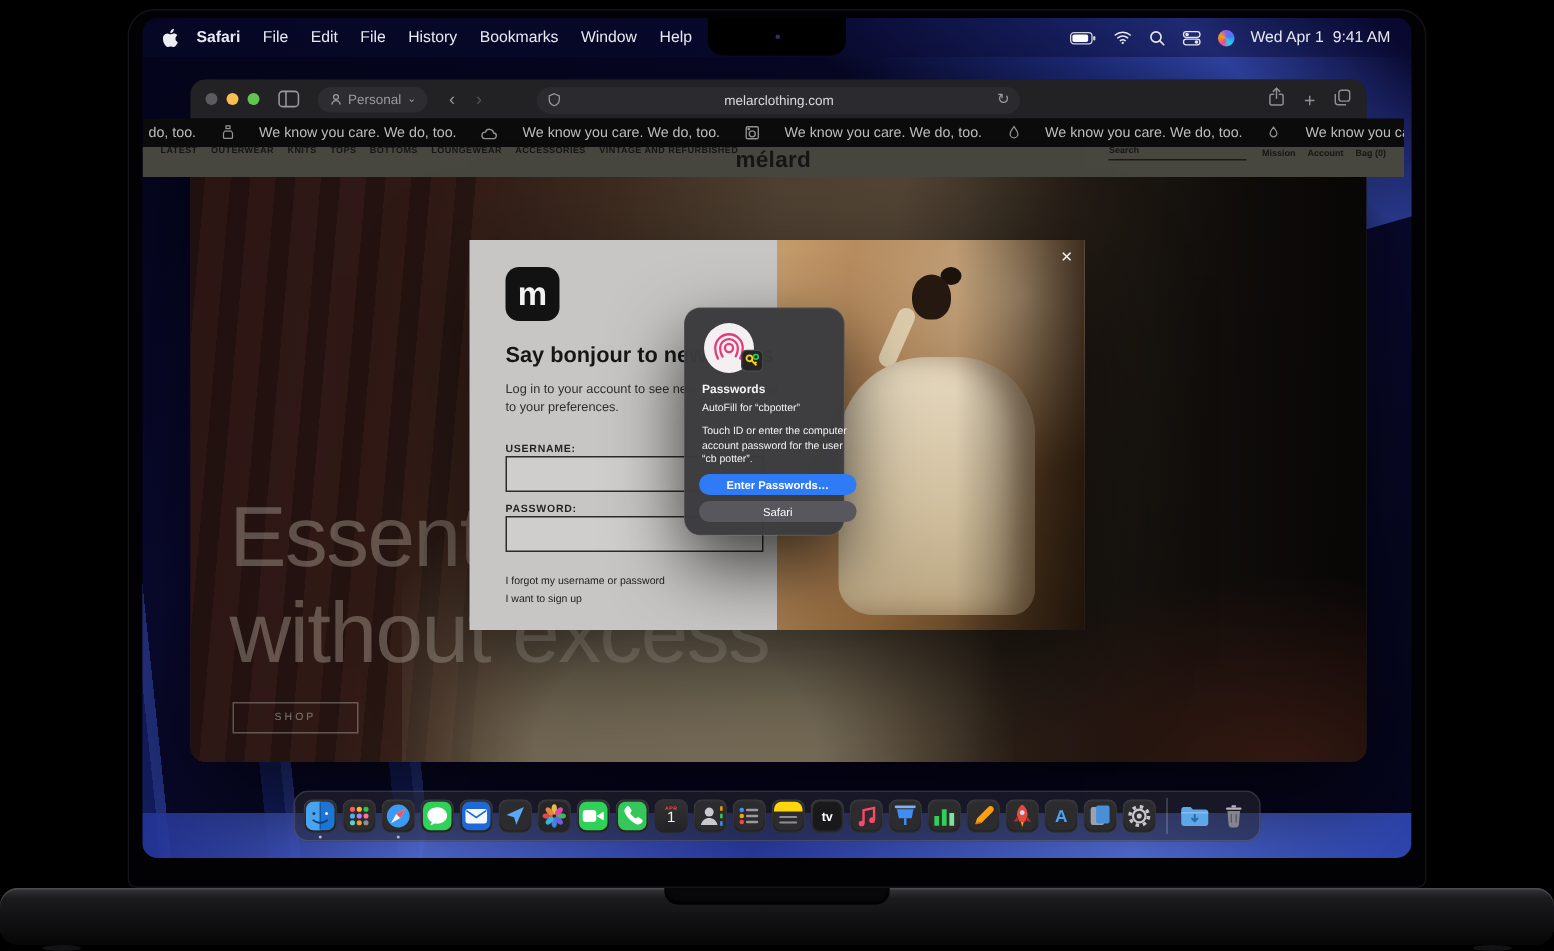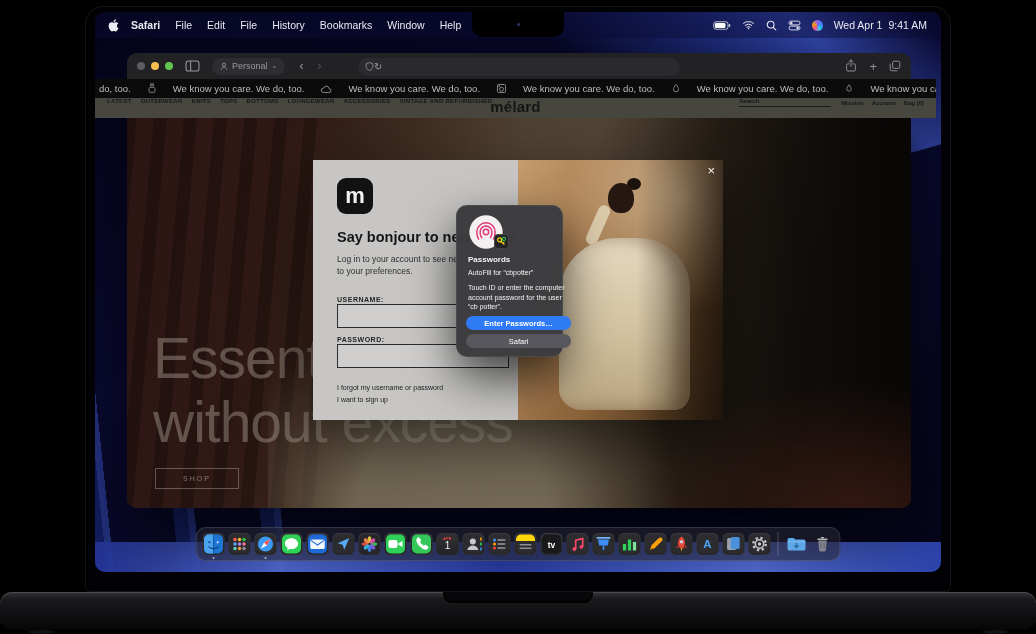--- a/index.html
+++ b/index.html
@@ -235,20 +235,21 @@
           <span class="navbtns">
             <span>‹</span>
             <span class="fwd">›</span>
           </span>
           <span class="urlbar">
             <span class="shield">
               <svg width="9" height="11" viewBox="0 0 12 13" fill="none" stroke="#9a9aa0" stroke-width="1.1">
                   <path d="M6 1.2 10.5 3v3.2c0 2.6-1.8 4.6-4.5 5.6C3.3 10.8 1.5 8.8 1.5 6.2V3z"></path>
                 </svg>
             </span>
+            <span class="host">melarclothing.com</span>
             <span class="reload">↻</span>
           </span>
           <span class="tb-right">
             <span><svg width="12" height="13" viewBox="0 0 14 16" fill="none" stroke="#8f8f96" stroke-width="1.2" stroke-linecap="round">
                   <path d="M7 1.2v8"></path>
                   <path d="M4.4 3.6 7 1l2.6 2.6"></path>
                   <path d="M4.6 6H3.2A1.6 1.6 0 0 0 1.6 7.6v5.6a1.6 1.6 0 0 0 1.6 1.6h7.6a1.6 1.6 0 0 0 1.6-1.6V7.6A1.6 1.6 0 0 0 10.8 6H9.4"></path>
                 </svg></span>
             <span style="font-size:13px">+</span>
             <span><svg width="12" height="12" viewBox="0 0 15 15" fill="none" stroke="#8f8f96" stroke-width="1.2">

